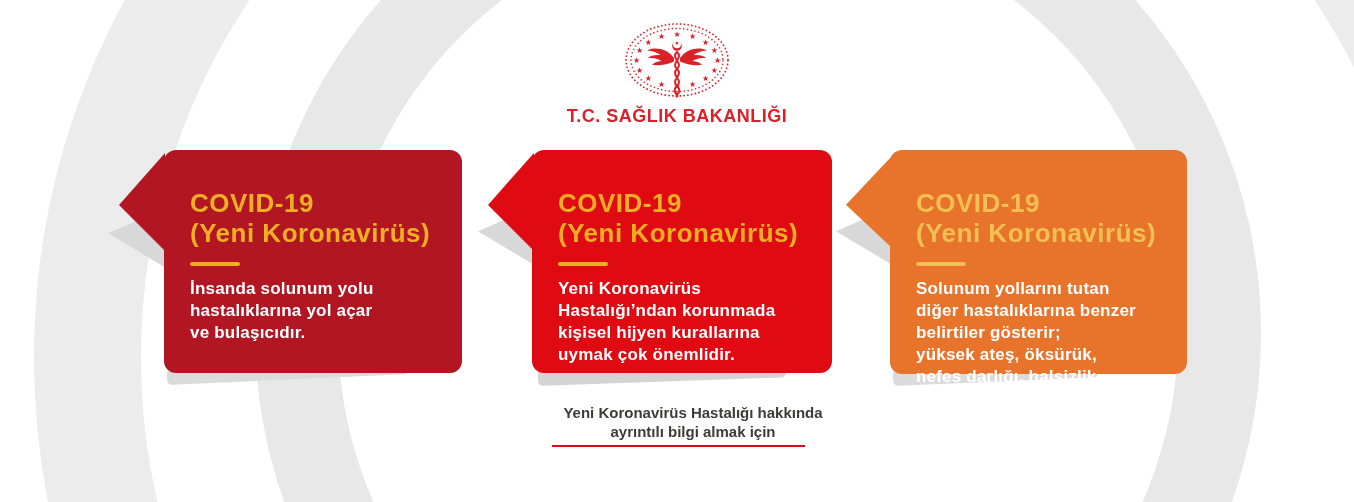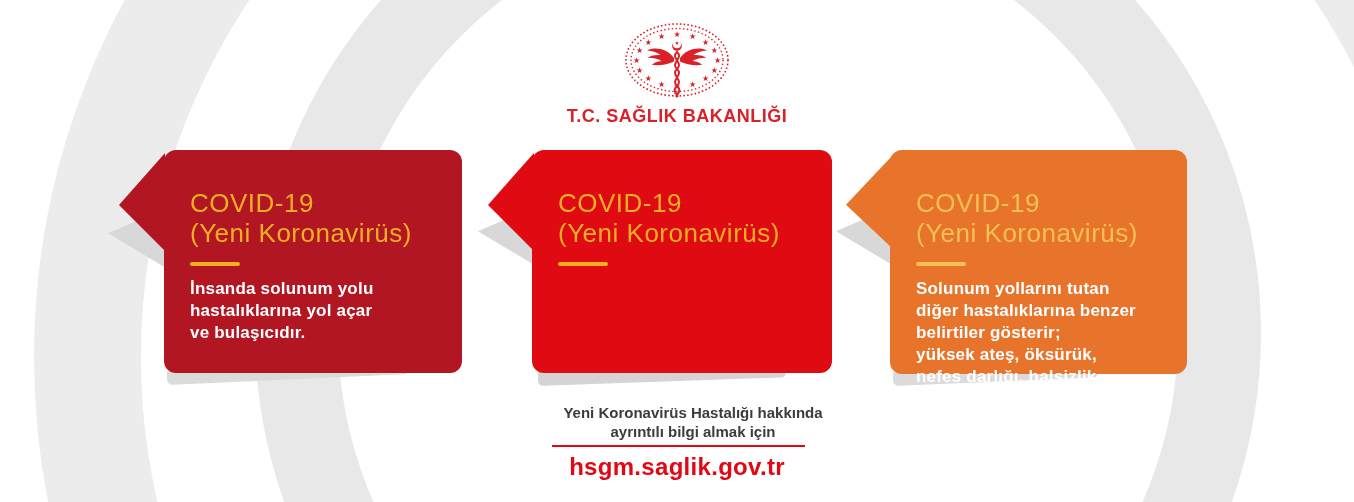--- a/index.html
+++ b/index.html
@@ -14,21 +14,21 @@
   
   .logo{position:absolute;left:620px;top:19px;width:114px;height:85px;z-index:2;}
   .ministry{position:absolute;left:0;top:106px;width:100%;text-align:center;
     font-size:18px;font-weight:bold;letter-spacing:0.5px;z-index:2;}
   
   .card{position:absolute;border-radius:12px;z-index:2;box-sizing:border-box;
     padding:38px 24px 0 26px;color:#fff;}
   .card1{left:164px;top:150px;width:298px;height:223px;}
   .card2{left:532px;top:150px;width:300px;height:223px;}
   .card3{left:890px;top:150px;width:297px;height:224px;}
-  .card-title{font-size:26px;font-weight:normal;line-height:30px;letter-spacing:0.5px;white-space:pre-line;}
+  .card-title{font-size:26px;font-weight:bold;line-height:30px;letter-spacing:0.5px;white-space:pre-line;}
   .card-divider{width:50px;height:4px;margin:14px 0 12px 0;border-radius:2px;}
   .card-body{font-size:17px;font-weight:bold;line-height:22px;letter-spacing:0.2px;white-space:pre-line;}
   
   .tail{position:absolute;width:46px;height:98px;z-index:2;
     clip-path:polygon(100% 0,0 53%,100% 100%);}
   .tail1{left:119px;top:153px;}
   .tail2{left:488px;top:153px;}
   .tail3{left:846px;top:156px;height:92px;}
   
   .tail-shadow{position:absolute;width:58px;height:60px;background:#D8D8D8;z-index:1;
@@ -112,31 +112,34 @@
     <div class="card-divider" style="background-color: rgb(240, 175, 35);"></div>
     <div class="card-body">İnsanda solunum yolu
 hastalıklarına yol açar
 ve bulaşıcıdır.</div>
   </div>
 
   <div class="card card2" style="background-color: rgb(223, 10, 18);">
     <div class="card-title" style="color: rgb(240, 175, 35);">COVID-19
 (Yeni Koronavirüs)</div>
     <div class="card-divider" style="background-color: rgb(240, 175, 35);"></div>
+    <div class="card-body">Yeni Koronavirüs
+Hastalığı’ndan korunmada
+kişisel hijyen kurallarına
+uymak çok önemlidir.</div>
   </div>
 
   <div class="card card3" style="background-color: rgb(232, 115, 42);">
     <div class="card-title" style="color: rgb(244, 192, 83);">COVID-19
 (Yeni Koronavirüs)</div>
     <div class="card-divider" style="background-color: rgb(244, 192, 83);"></div>
     <div class="card-body">Solunum yollarını tutan
 diğer hastalıklarına benzer
 belirtiler gösterir;
 yüksek ateş, öksürük,
 nefes darlığı, halsizlik...</div>
   </div>
 
   <div class="info">Yeni Koronavirüs Hastalığı hakkında
 ayrıntılı bilgi almak için</div>
   <div class="redline" style="background-color: rgb(227, 6, 19);"></div>
-  <div class="url" style="color: rgb(227, 6, 19);">hsgm.saglik.gov.tr</div>
 
 </div>
 
 </body></html>

